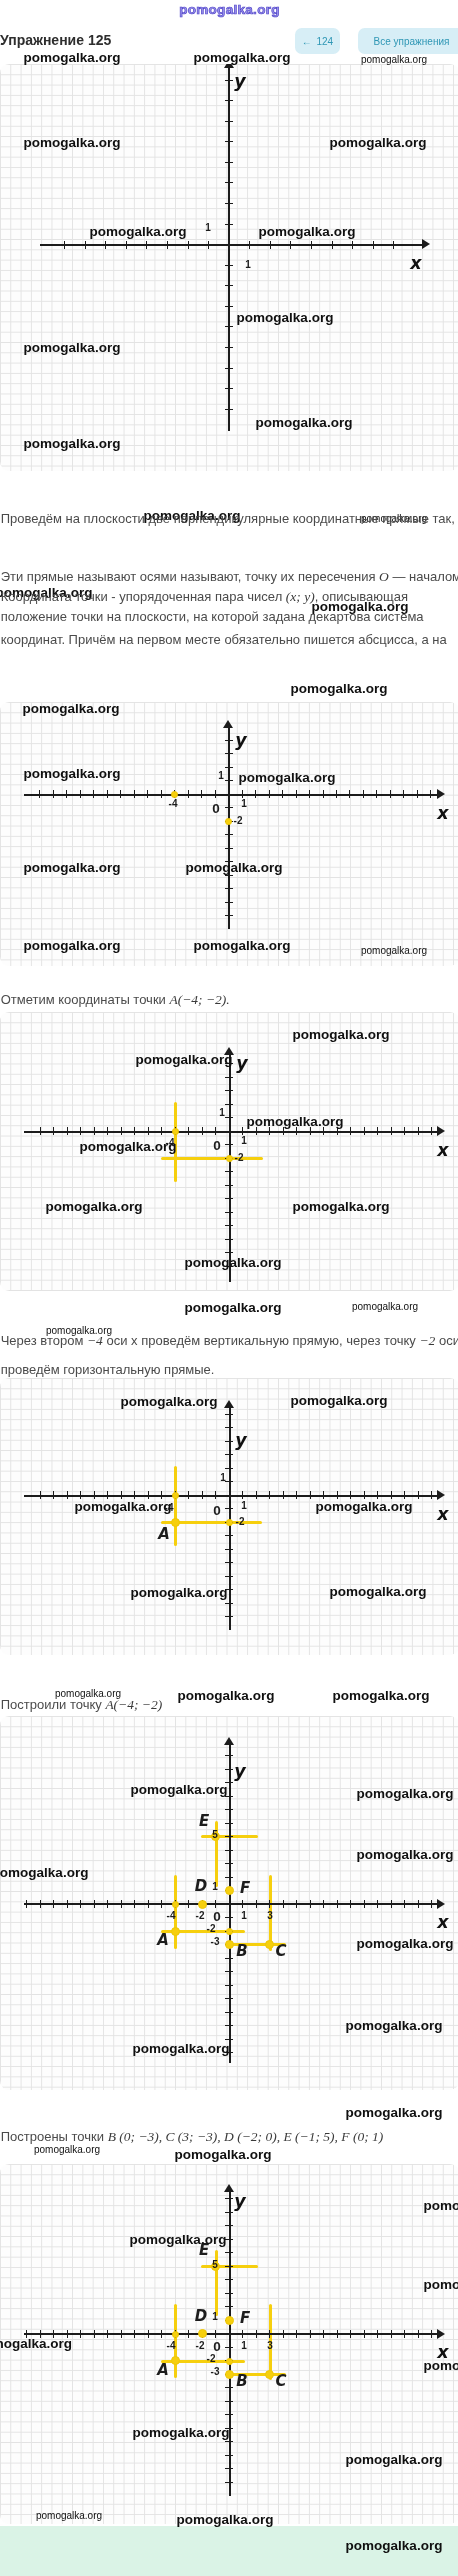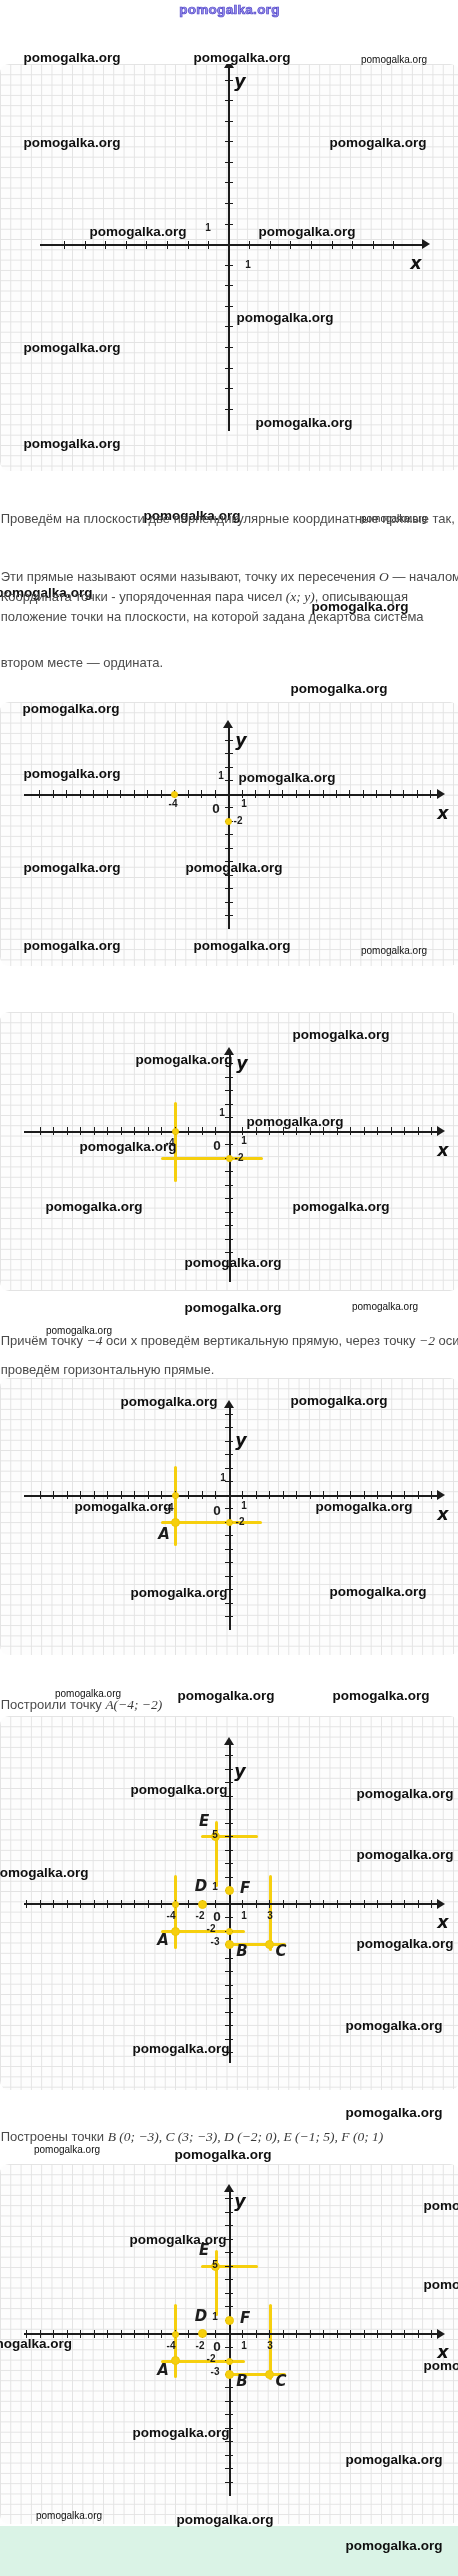--- a/index.html
+++ b/index.html
@@ -32,20 +32,30 @@
   .wm.b{font-weight:bold;font-size:13.5px}
   .tline{position:absolute;left:0.7px;width:458px;font-size:13px;color:#4b4b4b;z-index:6;white-space:nowrap;overflow:hidden}
   .tline .math{font-family:"Liberation Serif",serif;font-style:italic;font-size:13.5px;color:#3a3a3a}
   .footer-band{position:absolute;left:0;top:2526px;width:459px;height:50px;background:#daf3e6;z-index:0}
 </style>
 </head>
 <body>
 
 <div id="page">
   <div class="top-wm">pomogalka.org</div>
+  <div class="header">
+    <h1 class="title">Упражнение 125</h1>
+    <div class="btn btn-prev">
+      <span>←</span>
+      <span>124</span>
+    </div>
+    <div class="btn btn-all">
+      <span>Все упражнения</span>
+    </div>
+  </div>
   <div class="footer-band"></div>
 <div class="wm b" style="left: 72px; top: 57px;">pomogalka.org</div>
     <div class="wm b" style="left: 242px; top: 57px;">pomogalka.org</div>
     <div class="wm" style="left: 394px; top: 59px;">pomogalka.org</div>
     <div class="wm b" style="left: 72px; top: 142px;">pomogalka.org</div>
     <div class="wm b" style="left: 378px; top: 142px;">pomogalka.org</div>
     <div class="wm b" style="left: 138px; top: 231px;">pomogalka.org</div>
     <div class="wm b" style="left: 307px; top: 231px;">pomogalka.org</div>
     <div class="wm b" style="left: 285px; top: 317px;">pomogalka.org</div>
     <div class="wm b" style="left: 72px; top: 347px;">pomogalka.org</div>
@@ -100,22 +110,23 @@
     <div class="wm b" style="left: 23.6px; top: 2343px;">pomogalka.org</div>
     <div class="wm b" style="left: 181px; top: 2432px;">pomogalka.org</div>
     <div class="wm b" style="left: 394px; top: 2459px;">pomogalka.org</div>
     <div class="wm" style="left: 69px; top: 2515px;">pomogalka.org</div>
     <div class="wm b" style="left: 225px; top: 2519px;">pomogalka.org</div>
     <div class="wm b" style="left: 394px; top: 2545px;">pomogalka.org</div>
     <div class="tline" style="top: 511px;"><span>Проведём на плоскости две перпендикулярные координатные прямые так,</span></div>
     <div class="tline" style="top: 569px;"><span>Эти прямые называют осями называют, точку их пересечения </span><span class="math">O</span><span> — началом</span></div>
     <div class="tline" style="top: 609px;"><span>положение точки на плоскости, на которой задана декартова система</span></div>
     <div class="tline" style="top: 589px;"><span>Координата точки - упорядоченная пара чисел </span><span class="math">(x; y)</span><span>, описывающая</span></div>
-    <div class="tline" style="top: 655px;"><span>втором месте — ордината.</span></div>
-    <div class="tline" style="top: 1333px;"><span>Причём точку </span><span class="math">−4</span><span> оси x проведём вертикальную прямую, через точку </span><span class="math">−2</span><span> оси y</span></div>
+    <div class="tline" style="top: 632px;"><span>координат. Причём на первом месте обязательно пишется абсцисса, а на</span></div>
+    <div class="tline" style="top: 992px;"><span>Отметим координаты точки </span><span class="math">A(−4; −2).</span></div>
+    <div class="tline" style="top: 1333px;"><span>Через втором </span><span class="math">−4</span><span> оси x проведём вертикальную прямую, через точку </span><span class="math">−2</span><span> оси y</span></div>
     <div class="tline" style="top: 1362px;"><span>проведём горизонтальную прямые.</span></div>
     <div class="tline" style="top: 1697px;"><span>Построили точку </span><span class="math">A(−4; −2)</span></div>
     <div class="tline" style="top: 2129px;"><span>Построены точки </span><span class="math">B (0; −3), C (3; −3), D (−2; 0), E (−1; 5), F (0; 1)</span></div>
     <div class="chart" style="top: 64px; height: 407px;">
       <div class="axis" style="left: 40px; top: 180px; width: 383px; height: 2px;"></div>
       <div class="axis" style="top: 3.4px; left: 228px; height: 364px; width: 2px;"></div>
       <div class="arr" style="left: 422px; top: 175px; border-top: 5.4px solid transparent; border-bottom: 5.4px solid transparent; border-left: 8.8px solid rgb(28, 28, 28);"></div>
       <div class="arr" style="left: 224px; top: -4px; border-left: 5.4px solid transparent; border-right: 5.4px solid transparent; border-bottom: 8.8px solid rgb(28, 28, 28);"></div>
       <div class="tick" style="left: 64px; top: 177px; width: 1.3px; height: 8px;"></div>
       <div class="tick" style="left: 85px; top: 177px; width: 1.3px; height: 8px;"></div>

